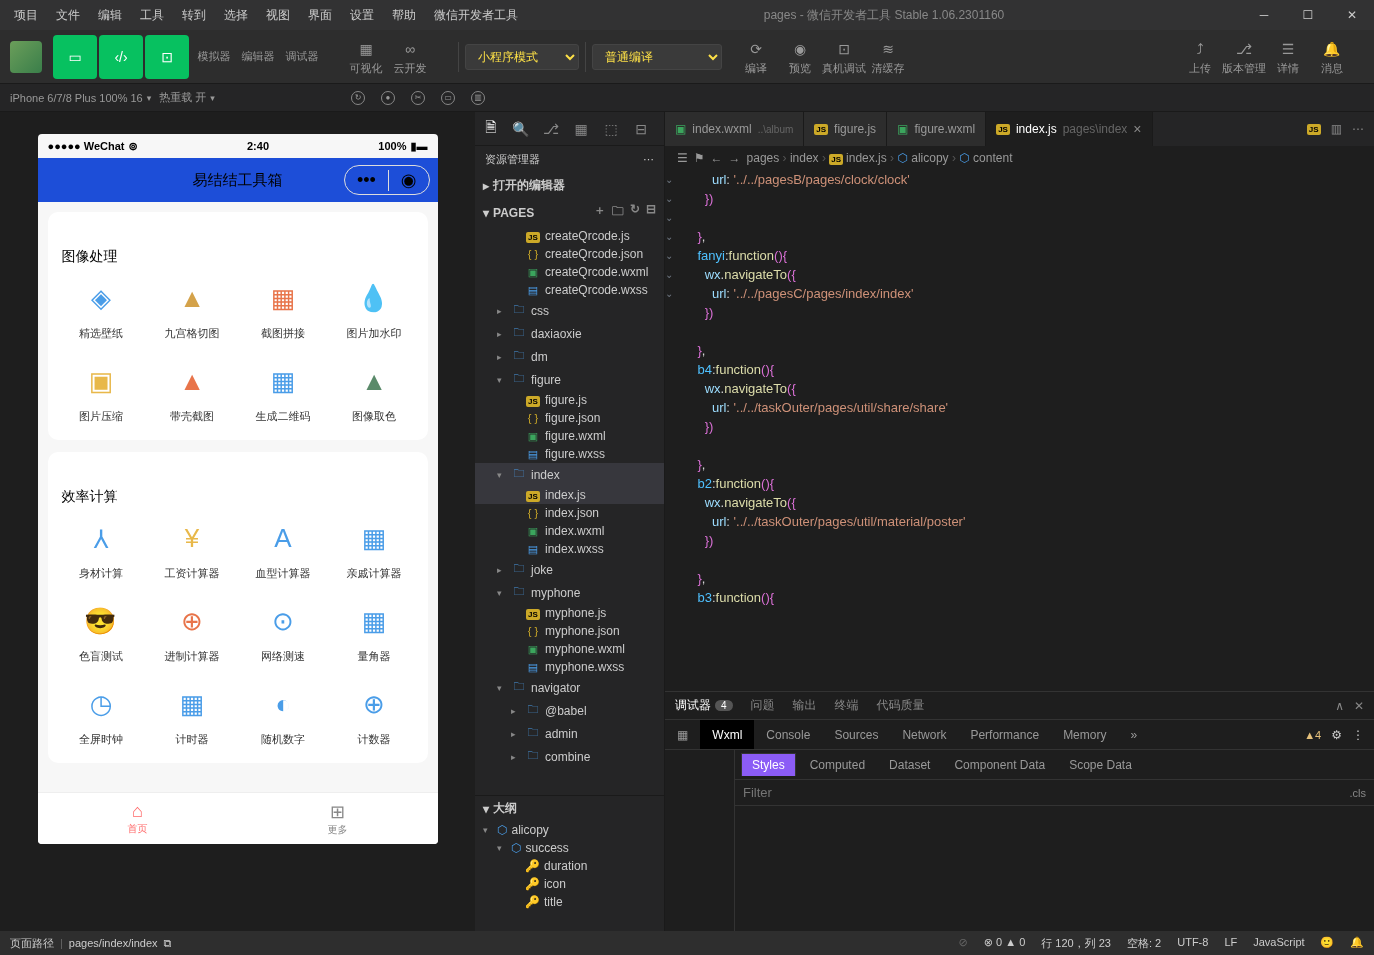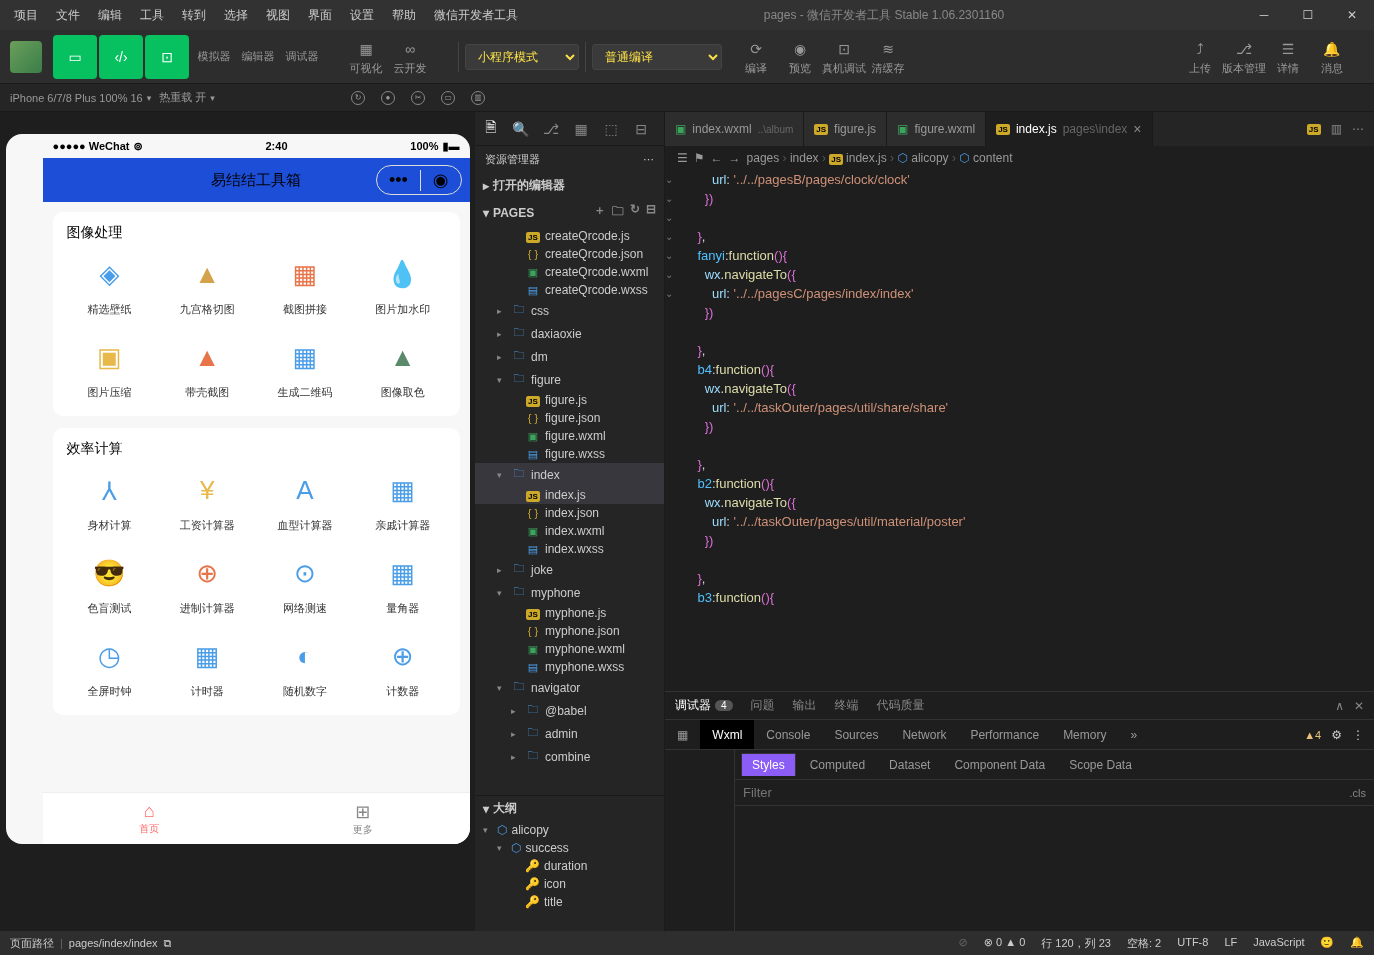--- a/index.html
+++ b/index.html
@@ -25,30 +25,30 @@
 .sub-toolbar { height: 28px; background: #252526; display: flex; align-items: center; padding: 0 10px; border-bottom: 1px solid #1a1a1a; color: #999; font-size: 11px; }
 .sub-left { flex: 0 0 475px; display: flex; align-items: center; gap: 8px; }
 .device-sel { cursor: pointer; display: flex; align-items: center; gap: 4px; }
 .sub-icons { margin-left: auto; display: flex; gap: 16px; }
 .mini-icon { width: 14px; height: 14px; border: 1.5px solid #888; border-radius: 50%; cursor: pointer; display:flex;align-items:center;justify-content:center;font-size:8px; }
 
 .main-area { display: flex; height: calc(100% - 30px - 54px - 28px - 24px); }
 
 
 .sim-panel { width: 475px; background: #1e1e1e; display: flex; flex-direction: column; align-items: center; padding-top: 22px; }
-.phone { width: 464px; height: 710px; background: #f7f7f7; border-radius: 16px; overflow: hidden; color: #000; display: flex; flex-direction: column; padding-left: 37px; }
+.phone { width: 400px; height: 710px; background: #f7f7f7; border-radius: 4px; overflow: hidden; color: #000; display: flex; flex-direction: column; }
 .phone-status { height: 24px; display: flex; align-items: center; padding: 0 10px; font-size: 11px; font-weight: bold; }
 .phone-status .center { flex: 1; text-align: center; }
 .phone-nav { height: 44px; display: flex; align-items: center; justify-content: center; font-size: 15px; font-weight: 500; position: relative; background: #1d4ed8; text-align: center; }
 .phone-nav-right { position: absolute; right: 8px; display: flex; align-items: center; border: 1px solid #ddd; border-radius: 20px; overflow: hidden; height: 30px; }
 .phone-nav-right span { padding: 0 12px; font-size: 18px; cursor: pointer; }
 .phone-nav-right span:first-child { border-right: 1px solid #ddd; }
 .phone-content { flex: 1; overflow-y: auto; padding: 10px; background: #f7f7f7; }
 .app-card { background: #fff; border-radius: 10px; padding: 12px 8px 16px; margin-bottom: 12px; }
-.app-card h3 { font-size: 14px; font-weight: 500; padding-left: 6px; margin-bottom: 12px; }
+.app-card h3 { font-size: 14px; font-weight: 500; padding-left: 6px; margin-bottom: 12px; margin-top: 24px; }
 .grid4 { display: grid; grid-template-columns: repeat(4,1fr); row-gap: 20px; }
 .grid-item { display: flex; flex-direction: column; align-items: center; gap: 8px; cursor: pointer; }
 .grid-ico { width: 40px; height: 40px; border-radius: 8px; display: flex; align-items: center; justify-content: center; font-size: 26px; }
 .grid-lbl { font-size: 11px; color: #333; }
 .phone-tabbar { height: 52px; background: #fff; border-top: 1px solid #eee; display: flex; }
 .tabbar-item { flex: 1; display: flex; flex-direction: column; align-items: center; justify-content: center; font-size: 10px; color: #888; cursor: pointer; }
 .tabbar-item.active { color: #ff6b6b; }
 .tabbar-ico { font-size: 18px; }
 
 

